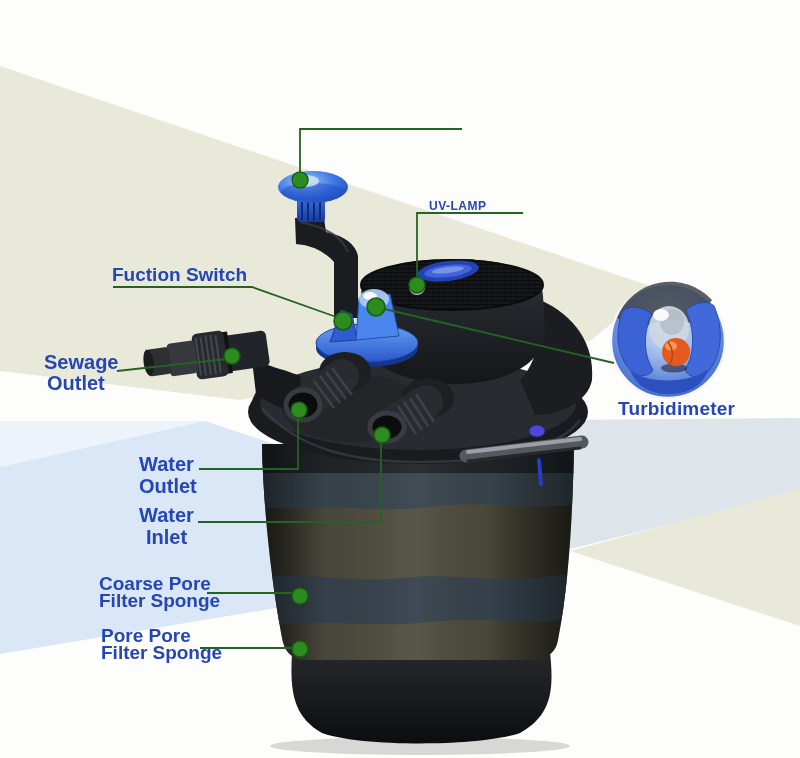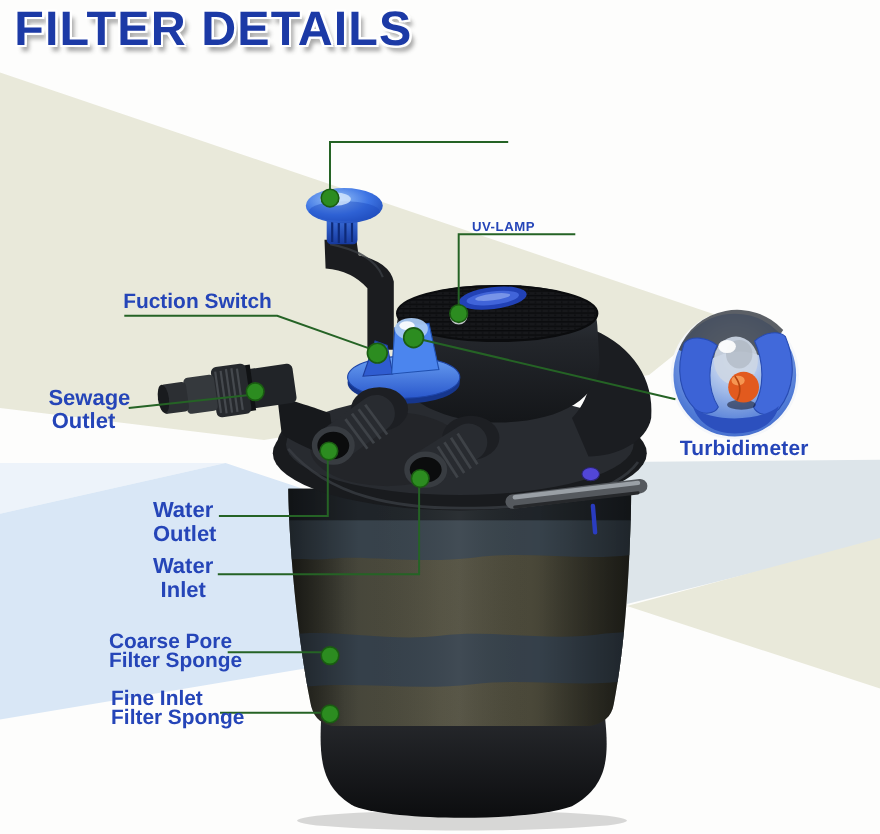--- a/index.html
+++ b/index.html
@@ -227,21 +227,20 @@
     <circle cx="343" cy="321" r="9"></circle>
     <circle cx="376" cy="307" r="9"></circle>
     <circle cx="232" cy="356" r="8"></circle>
     <circle cx="299" cy="410" r="8"></circle>
     <circle cx="382" cy="435" r="8"></circle>
     <circle cx="300" cy="596" r="8"></circle>
     <circle cx="300" cy="649" r="8"></circle>
   </g>
 </svg>
 
-<div class="title">FILTER DETAILS</div>
 
 
 <div class="lbl" id="lab-uv">
   <span>UV-LAMP</span>
 </div>
 
 <div class="lbl" id="lab-switch">
   <span>Fuction Switch</span>
 </div>
 
@@ -259,21 +258,21 @@
   <span>Water</span><br>
   <span class="l2">Inlet</span>
 </div>
 
 <div class="lbl" id="lab-coarse">
   <span>Coarse Pore</span><br>
   <span class="ln2">Filter</span><span class="w400">Sponge</span>
 </div>
 
 <div class="lbl" id="lab-fine">
-  <span>Fine Inlet</span><br>
+  <span>Pore Pore</span><br>
   <span class="ln2">Filter</span><span class="w400">Sponge</span>
 </div>
 
 <div class="lbl" id="lab-turbi">
   <span>Turbidimeter</span>
 </div>
 
 </div>
 
 </body></html>

